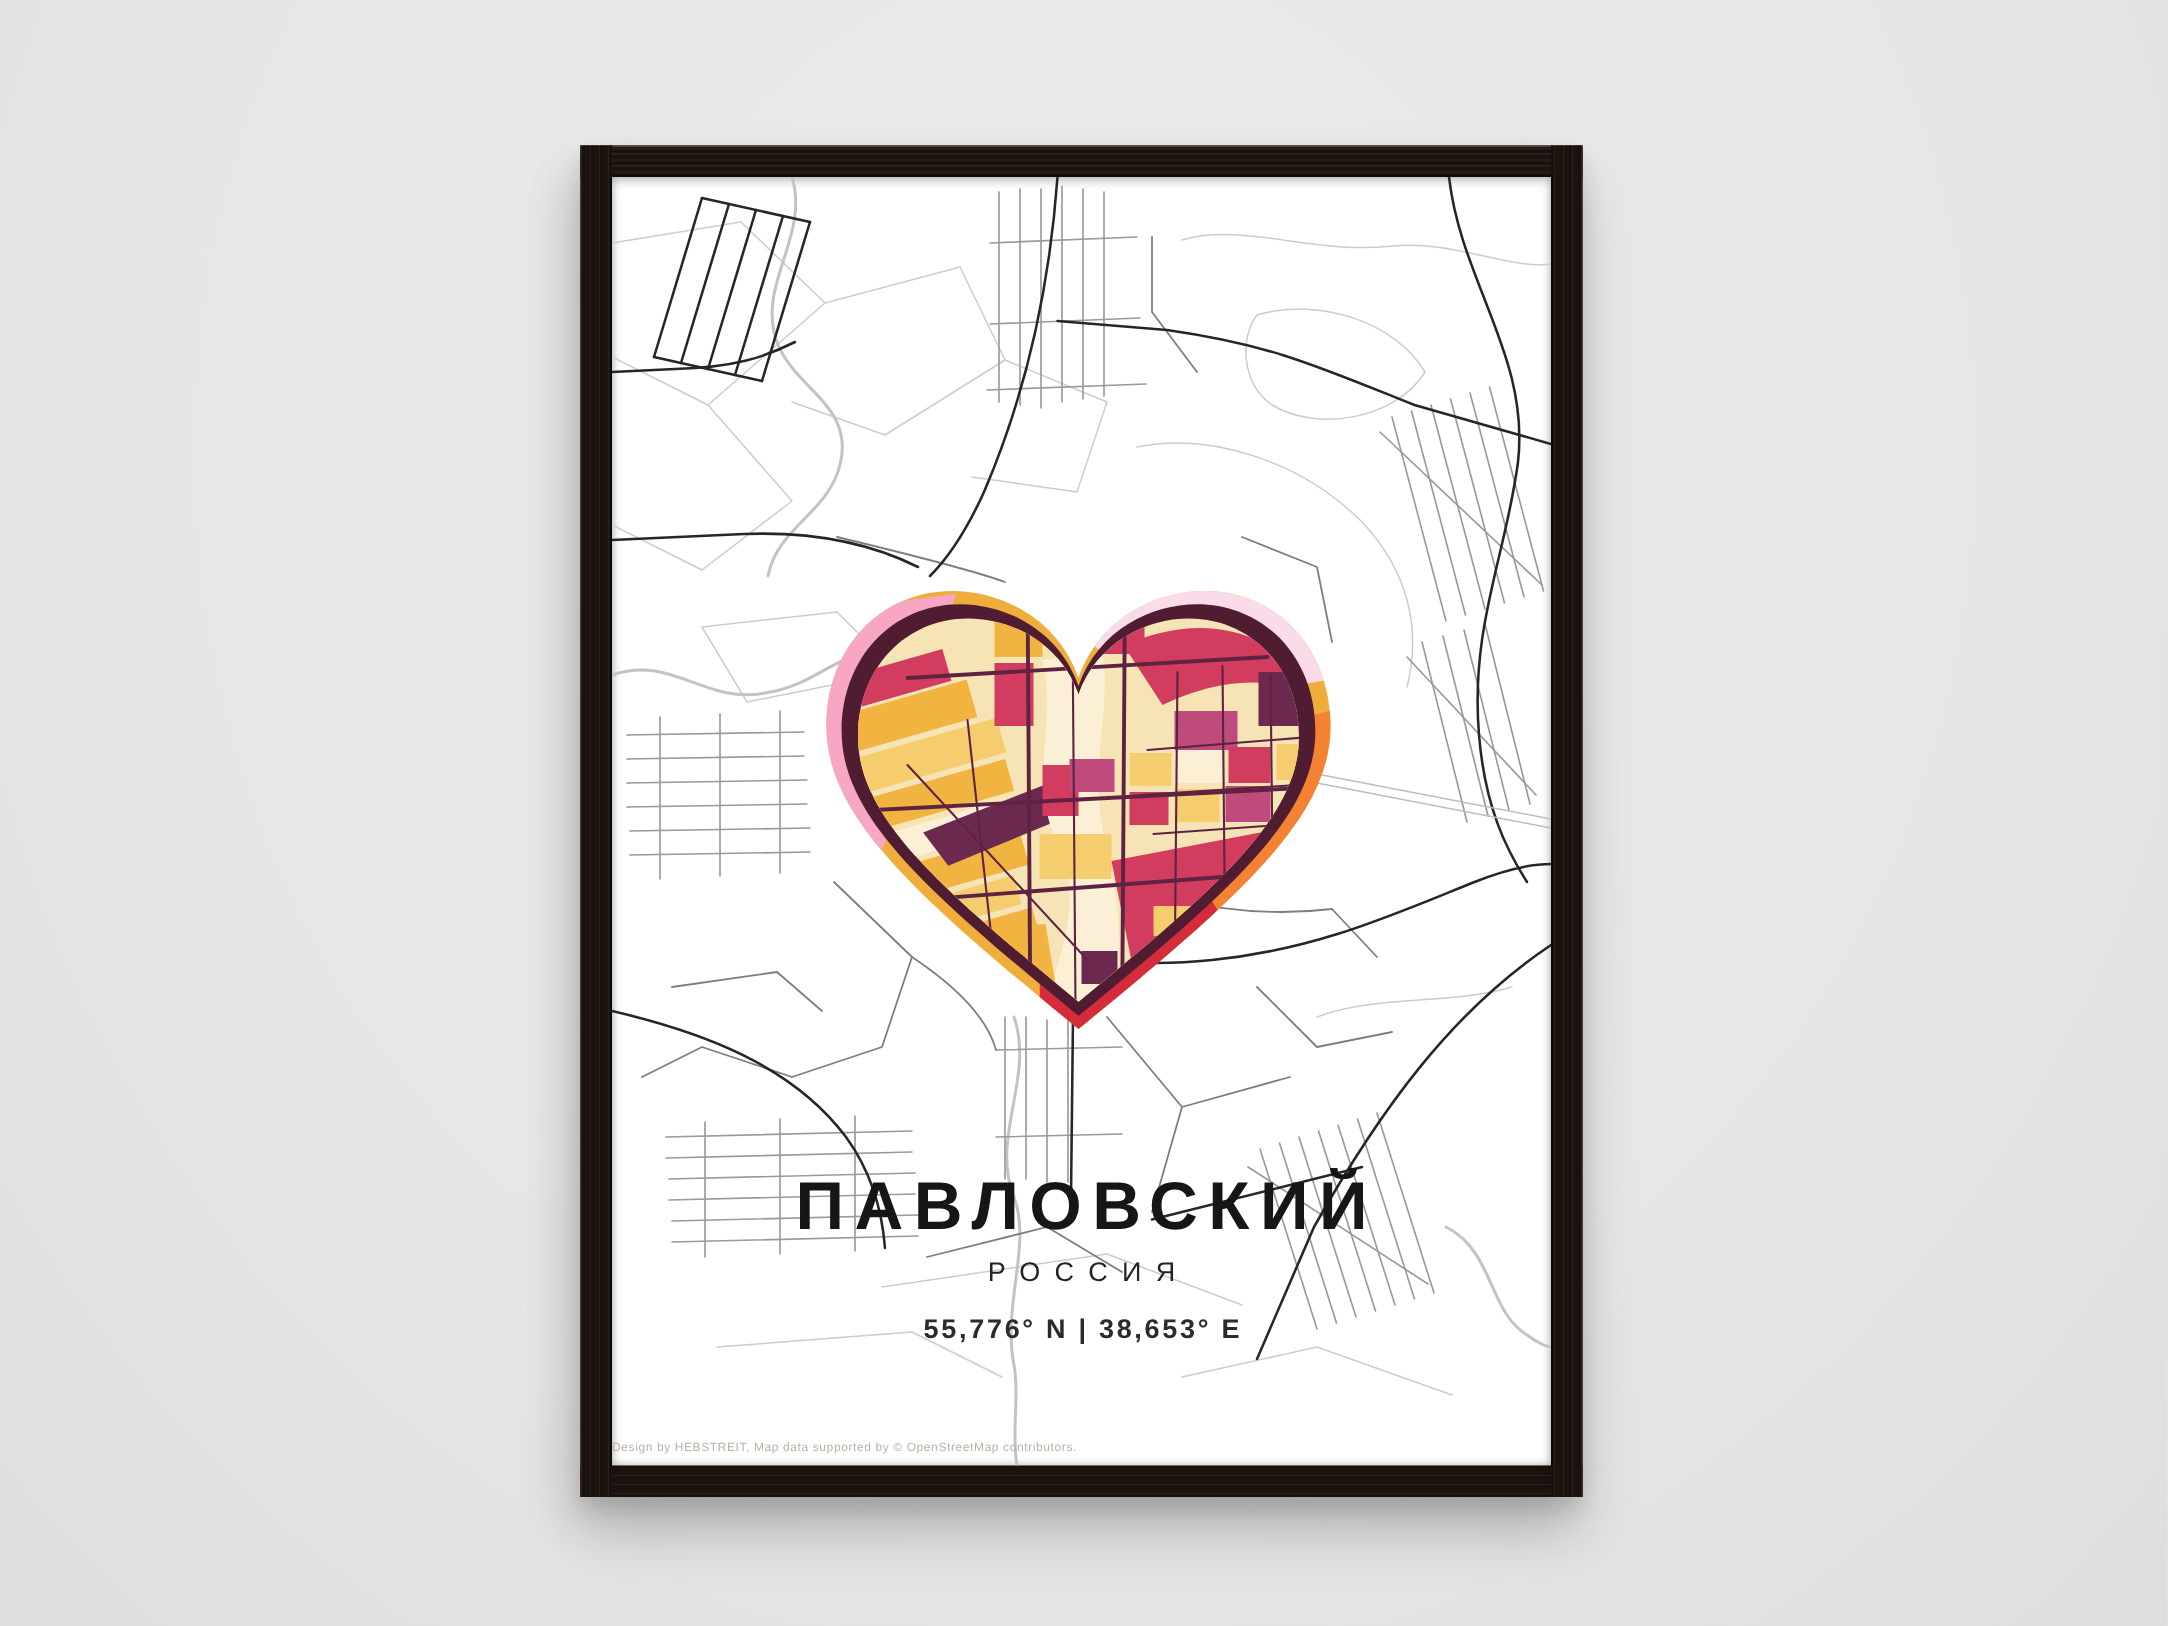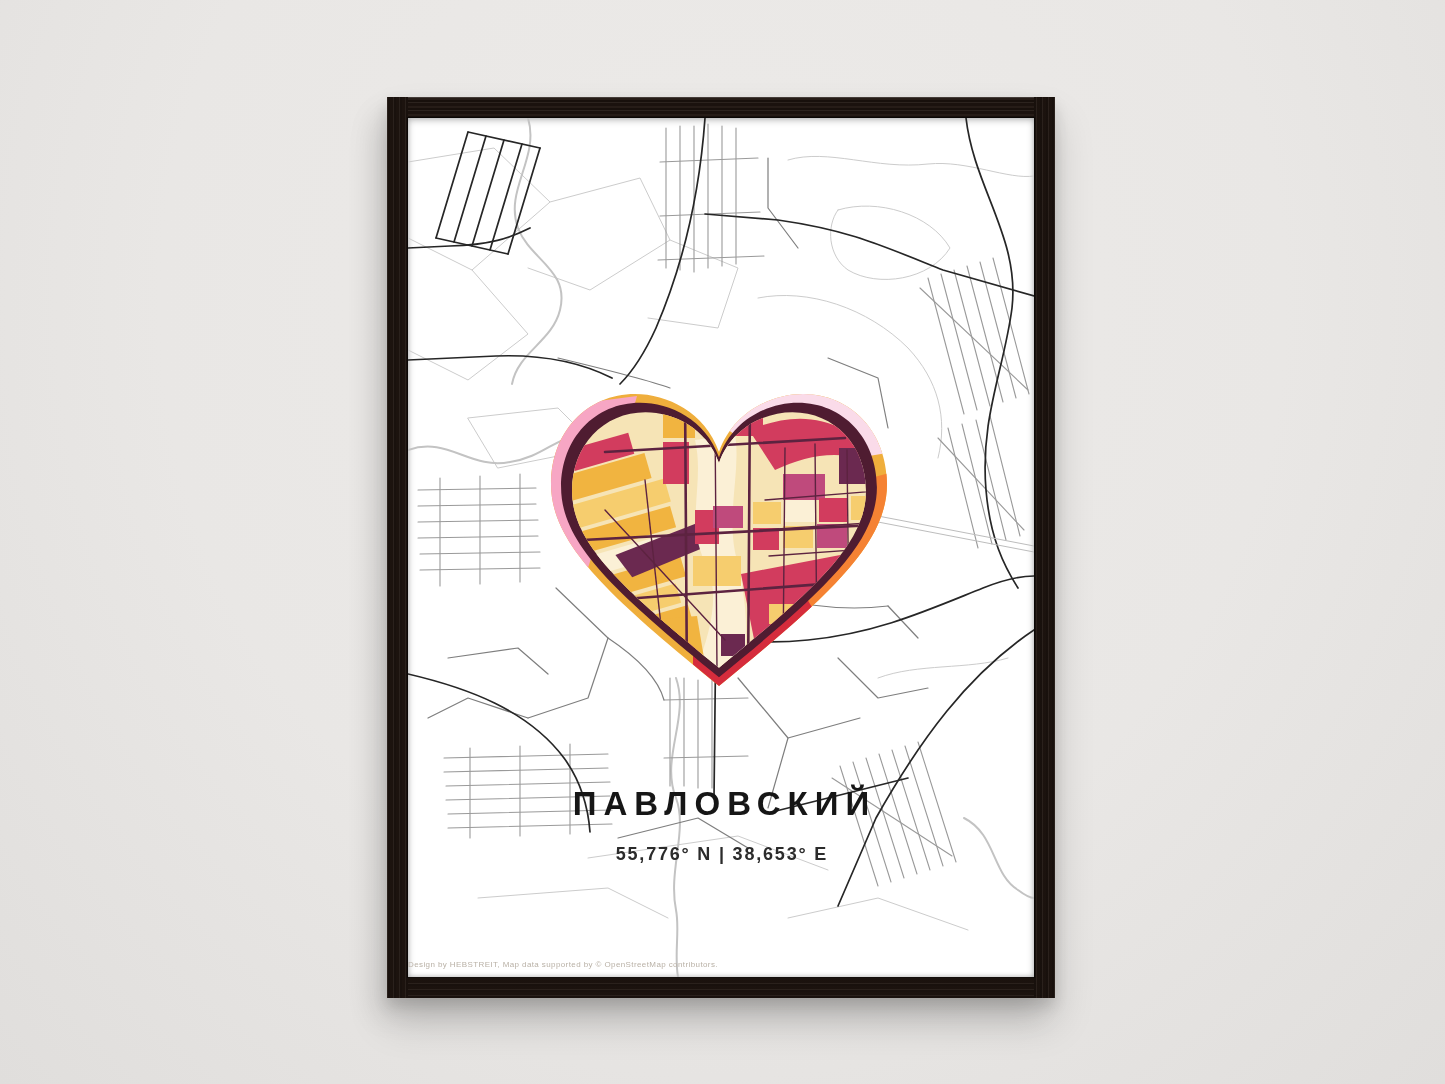--- a/index.html
+++ b/index.html
@@ -44,21 +44,21 @@
   .c-cream{fill:var(--block-cream,#f6e4b6);}
   .c-cream2{fill:var(--block-cream-light,#fbf0d6);}
   .c-crimson{fill:var(--block-crimson,#d23c5e);}
   .c-magenta{fill:var(--block-magenta,#bf4a7c);}
   .c-purple{fill:var(--block-purple,#6b2950);}
   .hst{stroke:var(--heart-street,#5d2340);fill:none;stroke-linecap:round;}
   .hst-1{stroke-width:1.4;}
   .hst-2{stroke-width:2.6;}
   
   .text-block{position:absolute;left:0;right:0;top:662px;text-align:center;color:var(--title-color,#161616);}
-  .title-line{font-size:33px;font-weight:800;letter-spacing:7px;padding-left:7px;line-height:47px;}
+  .title-line{font-size:45px;font-weight:800;letter-spacing:7px;padding-left:7px;line-height:47px;}
   .subtitle{margin-top:11px;font-size:18px;font-weight:500;letter-spacing:9.5px;padding-left:9.5px;color:#232323;}
   .coords{margin-top:17px;font-size:18px;font-weight:700;letter-spacing:1.8px;padding-left:1.8px;color:#2b2b2b;}
   .credit{position:absolute;left:0;right:0;bottom:8px;text-align:left;font-size:8px;
     letter-spacing:.4px;color:var(--credit-color,#b9b1a6);}
 </style>
 </head>
 <body>
 
 <div class="stage">
   <div class="frame">
@@ -268,19 +268,20 @@
             <path class="hst hst-1" d="M220,110 L345,100"></path>
             <path class="hst hst-1" d="M215,140 L340,132"></path>
             <path class="hst hst-1" d="M224,166 L336,158"></path>
             <path class="hst hst-1" d="M60,120 L180,250"></path>
           </g>
         </g>
       </svg>
 
       <div class="text-block">
         <div class="title-line">ПАВЛОВСКИЙ</div>
+        <div class="subtitle">РОССИЯ</div>
         <div class="coords">55,776° N | 38,653° E</div>
       </div>
       <div class="credit">Design by HEBSTREIT, Map data supported by © OpenStreetMap contributors.</div>
 
     </div>
   </div>
 </div>
 
 </body></html>

